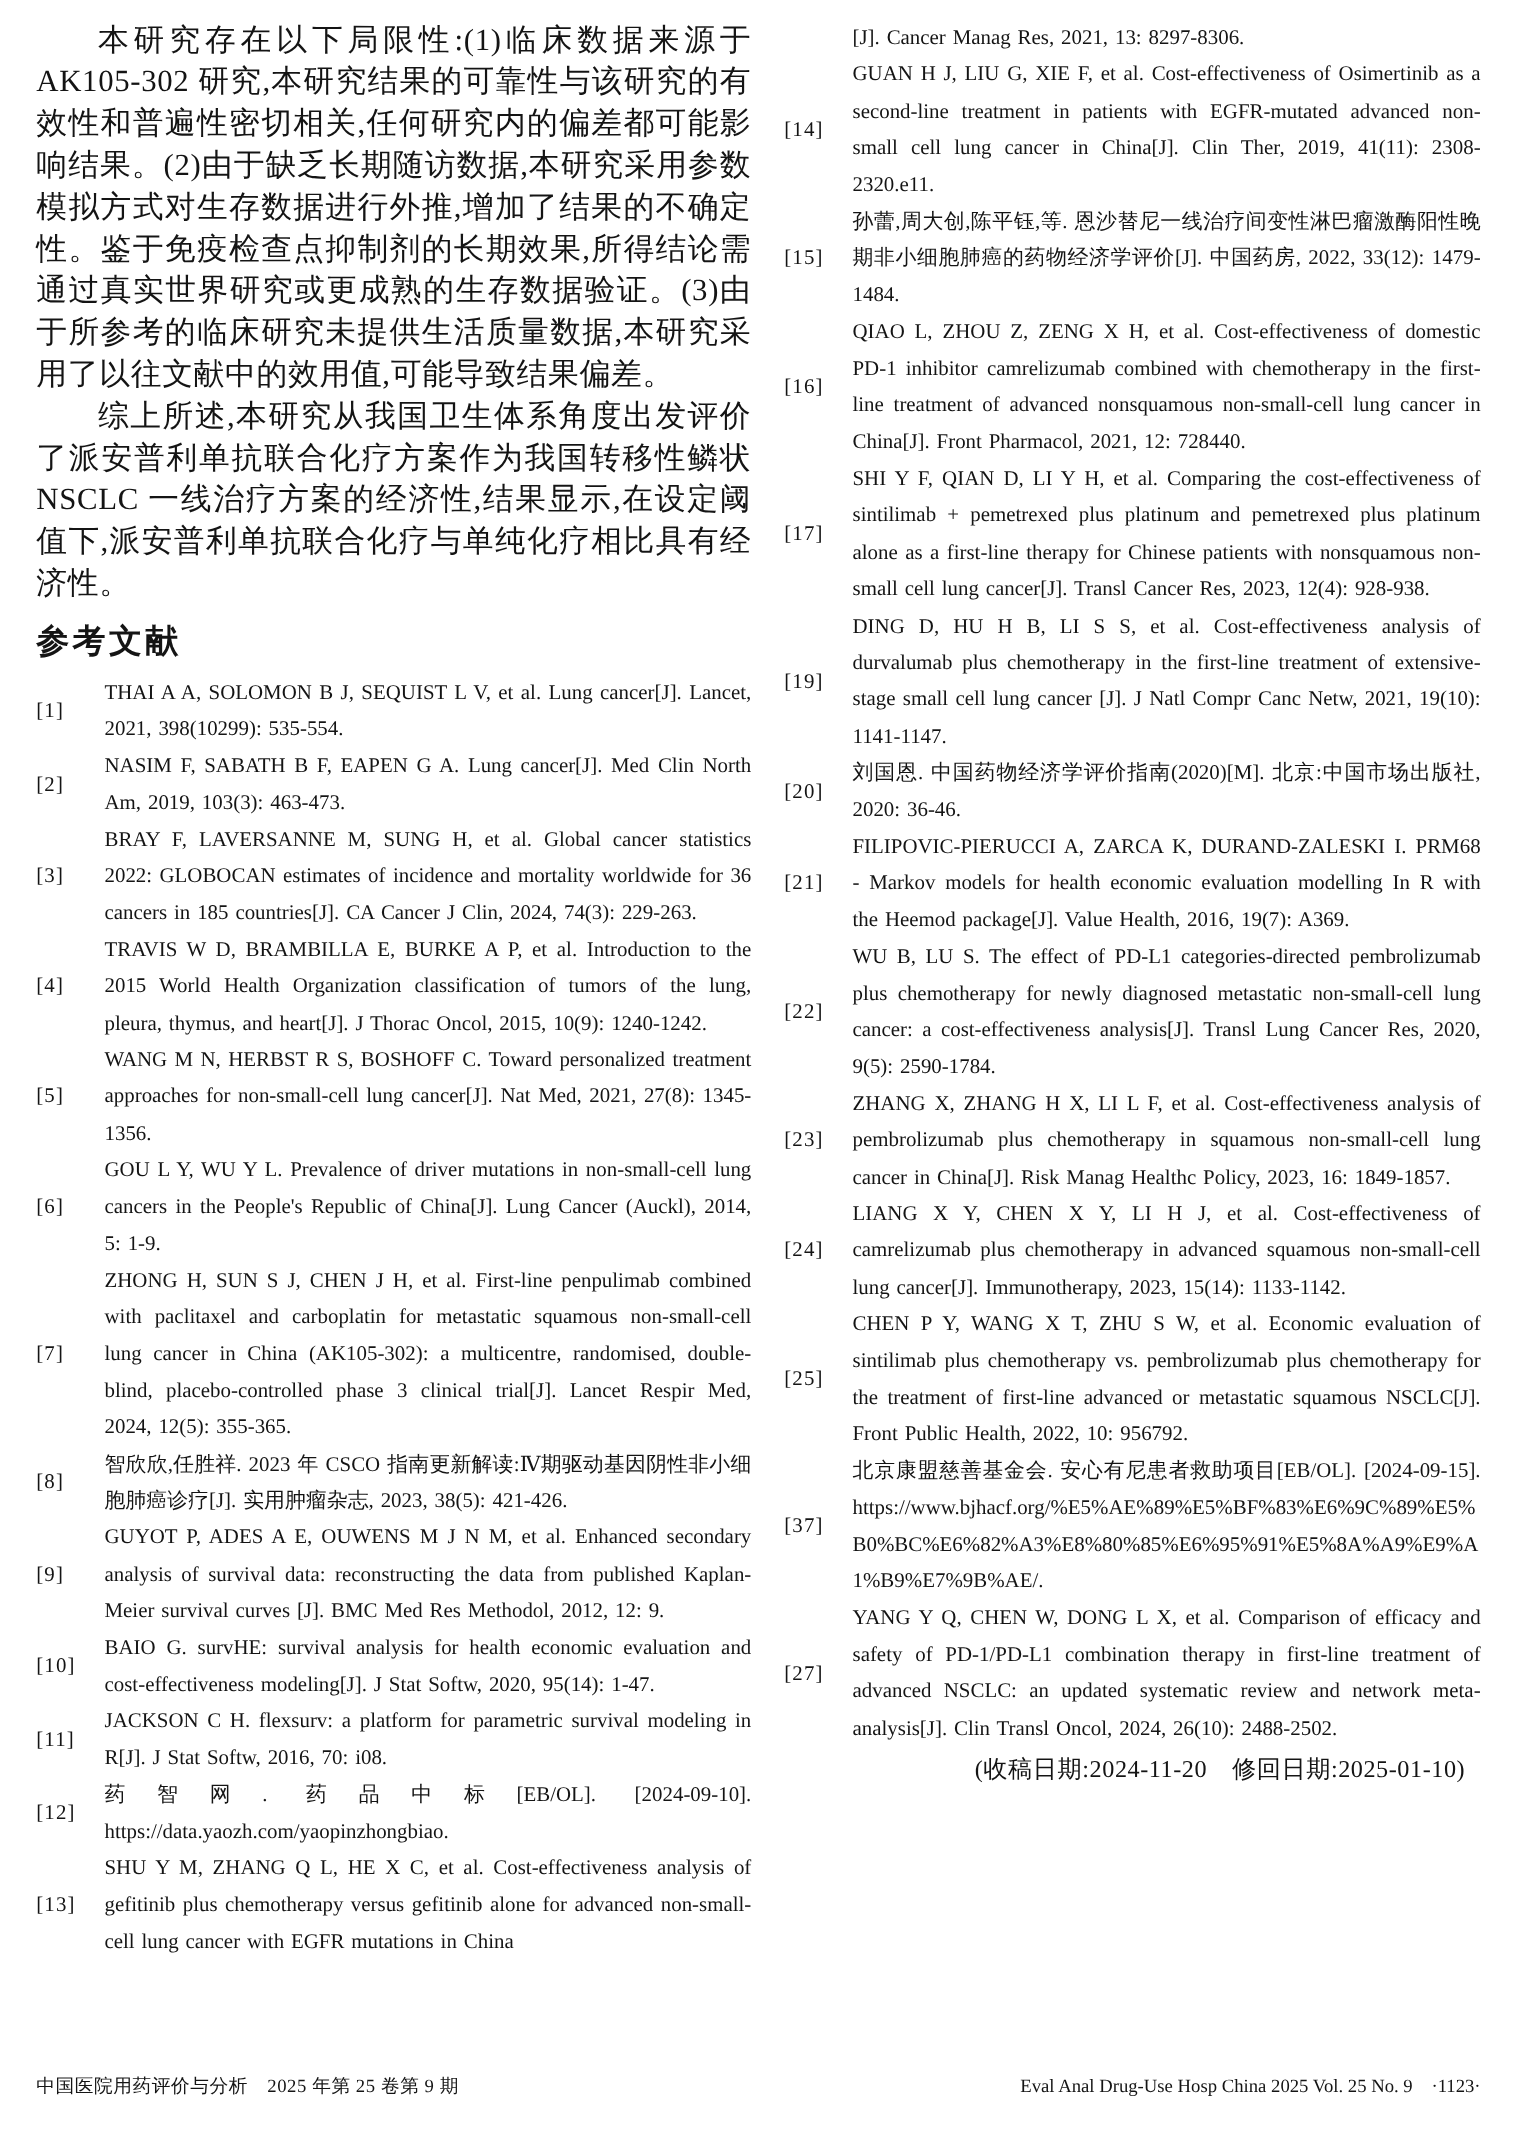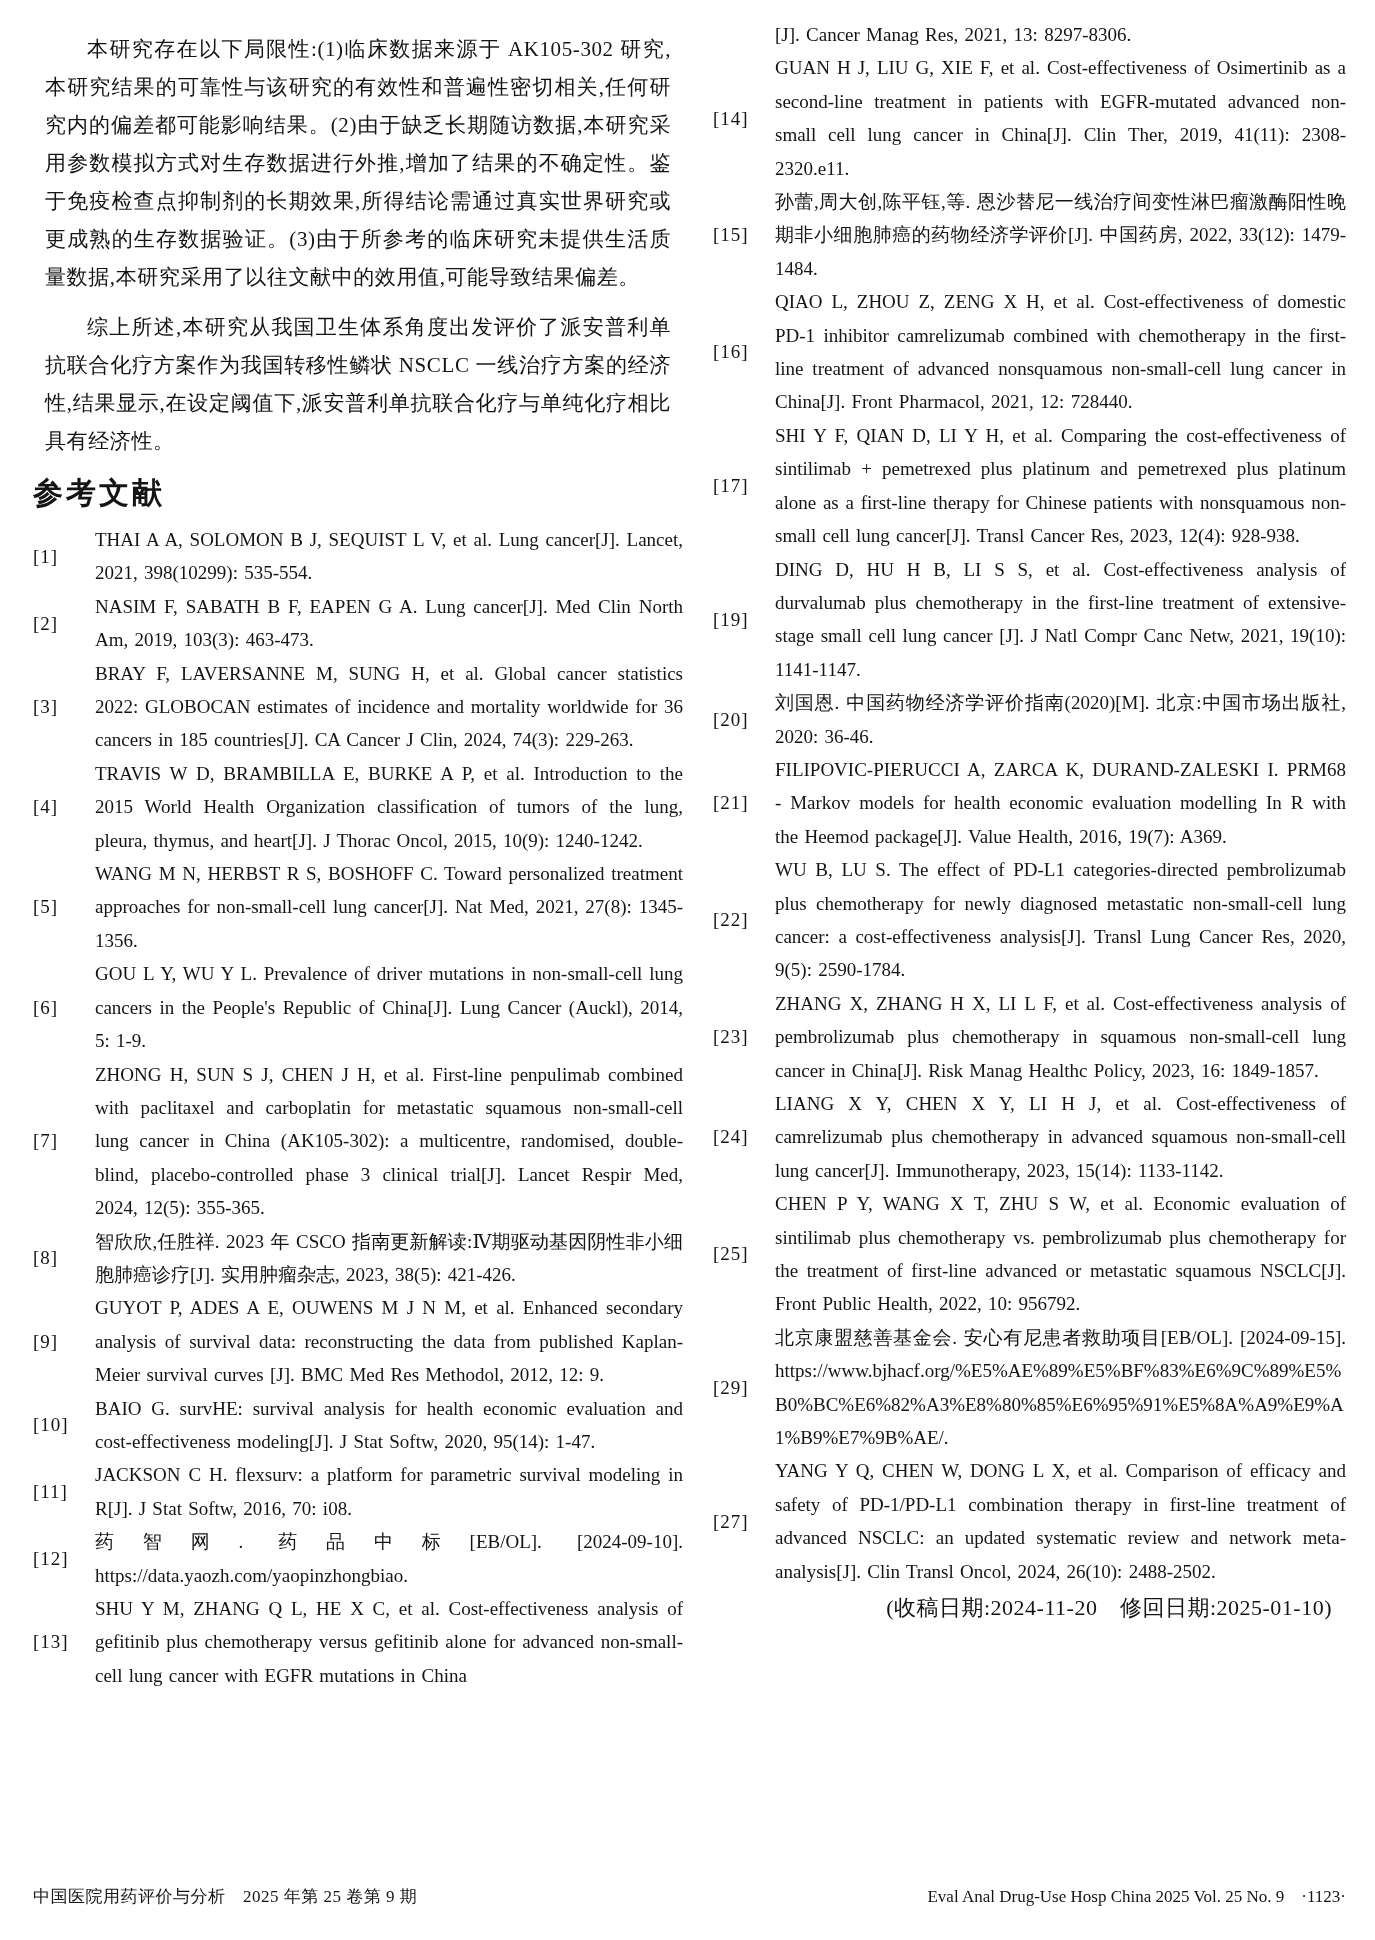--- a/index.html
+++ b/index.html
@@ -7,21 +7,21 @@
     width:1375px; height:1940px; position:relative;
     background:#ffffff; color:#141414;
     font-family:"Liberation Serif","DejaVu Serif",serif;
     overflow:hidden;
   }
   .col { position:absolute; top:18px; }
   .col-left  { left:33px;  width:650px; }
   .col-right { left:713px; width:633px; }
 
   .para {
-    margin:12px; font-size:21px; line-height:38px;
+    margin:0; font-size:28px; line-height:38px;
     text-align:justify; text-indent:2em; letter-spacing:0.6px;
   }
   .ref-heading {
     font-family:"Liberation Sans","DejaVu Sans",sans-serif;
     font-weight:bold; font-size:30px; letter-spacing:3px;
     margin:13px 0 9px 0;
   }
   .ref { display:flex; font-size:19px; line-height:33.4px;align-items:center; }
   .ref-num { flex:0 0 62px; white-space:nowrap; letter-spacing:1px; }
   .ref-text {
@@ -147,21 +147,21 @@
       </div>
       <div class="ref">
         <span class="ref-num">[24]</span>
         <div class="ref-text">LIANG X Y, CHEN X Y, LI H J, et al. Cost-effectiveness of camrelizumab plus chemotherapy in advanced squamous non-small-cell lung cancer[J]. Immunotherapy, 2023, 15(14): 1133-1142.</div>
       </div>
       <div class="ref">
         <span class="ref-num">[25]</span>
         <div class="ref-text">CHEN P Y, WANG X T, ZHU S W, et al. Economic evaluation of sintilimab plus chemotherapy vs. pembrolizumab plus chemotherapy for the treatment of first-line advanced or metastatic squamous NSCLC[J]. Front Public Health, 2022, 10: 956792.</div>
       </div>
       <div class="ref">
-        <span class="ref-num">[29]</span>
+        <span class="ref-num">[37]</span>
         <div class="ref-text">北京康盟慈善基金会. 安心有尼患者救助项目[EB/OL]. [2024-09-15]. https://www.bjhacf.org/%E5%AE%89%E5%BF%83%E6%9C%89%E5%B0%BC%E6%82%A3%E8%80%85%E6%95%91%E5%8A%A9%E9%A1%B9%E7%9B%AE/.</div>
       </div>
       <div class="ref">
         <span class="ref-num">[27]</span>
         <div class="ref-text">YANG Y Q, CHEN W, DONG L X, et al. Comparison of efficacy and safety of PD-1/PD-L1 combination therapy in first-line treatment of advanced NSCLC: an updated systematic review and network meta-analysis[J]. Clin Transl Oncol, 2024, 26(10): 2488-2502.</div>
       </div>
     </div>
   <div class="dates">(收稿日期:2024-11-20　修回日期:2025-01-10)</div>
 </div>
 

